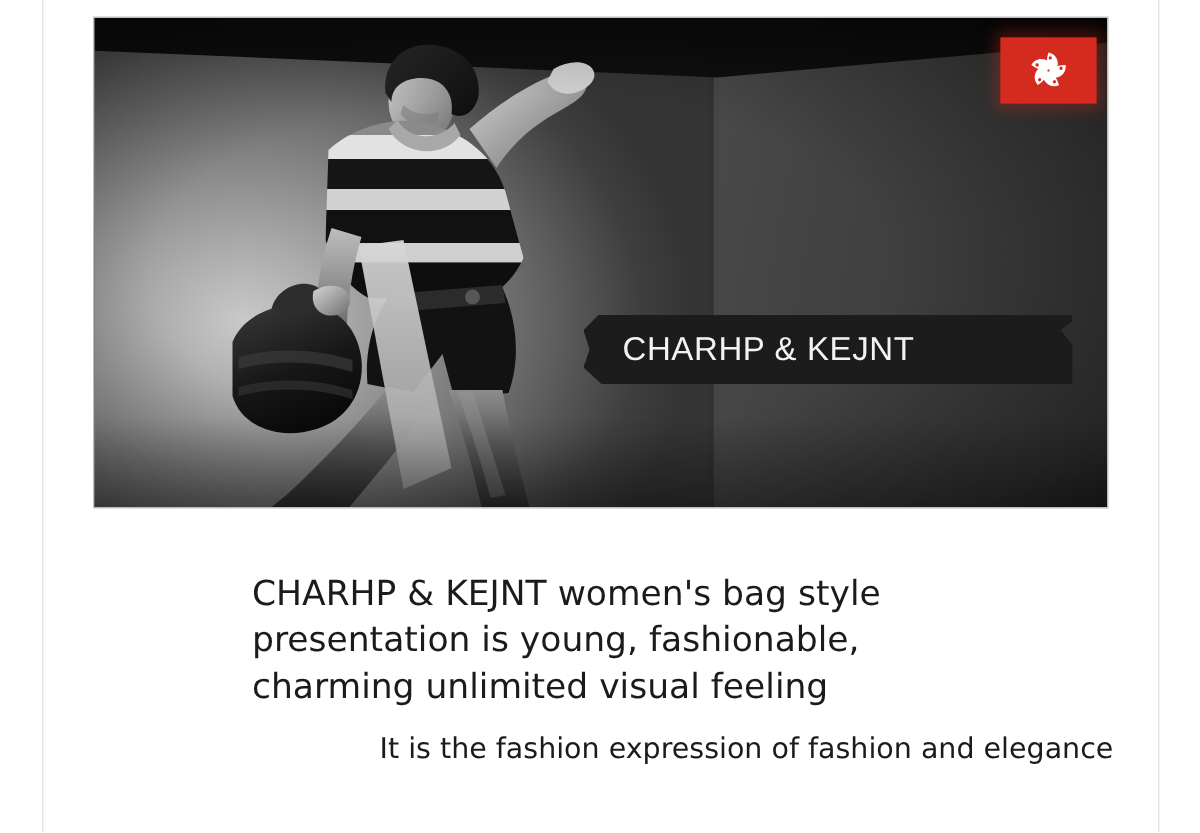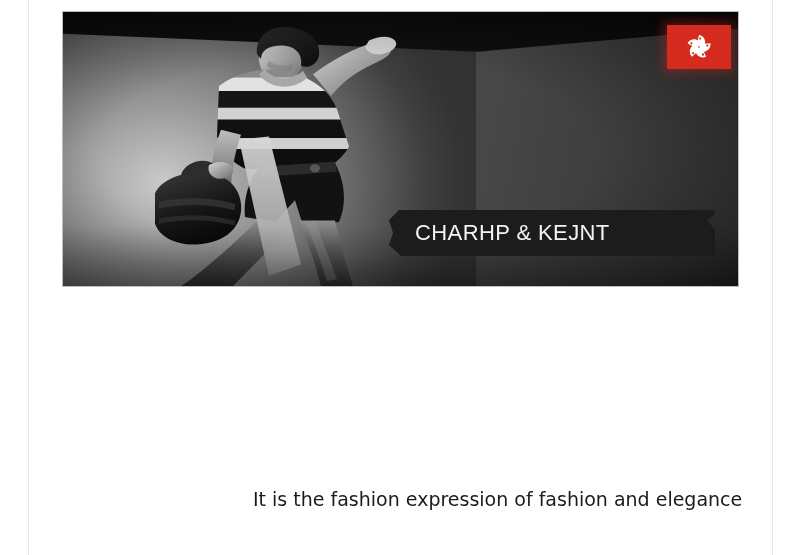--- a/index.html
+++ b/index.html
@@ -31,21 +31,21 @@
   }
   .rule-left  { left: 28px; }
   .rule-right { left: 772px; }
 
   
   .hero {
     position: absolute;
     left: 63px;
     top: 12px;
     width: 675px;
-    height: 274px;
+    height: 326px;
     overflow: hidden;
     background: #3a3a3a;
     box-shadow: 0 0 0 1px #bdbdbd;
   }
 
   
   .wall-left {
     position: absolute;
     left: 0; top: 0;
     width: 413px; height: 100%;
@@ -309,16 +309,17 @@
         </g>
       </svg>
     </div>
 
     <div class="banner">
       <span class="banner-text">CHARHP &amp; KEJNT</span>
     </div>
 
   </div>
 
+  <div class="caption">CHARHP &amp; KEJNT women's bag style presentation is young, fashionable, charming unlimited visual feeling</div>
 
   <div class="subcaption">It is the fashion expression of fashion and elegance</div>
 
 </div>
 
 </body></html>

